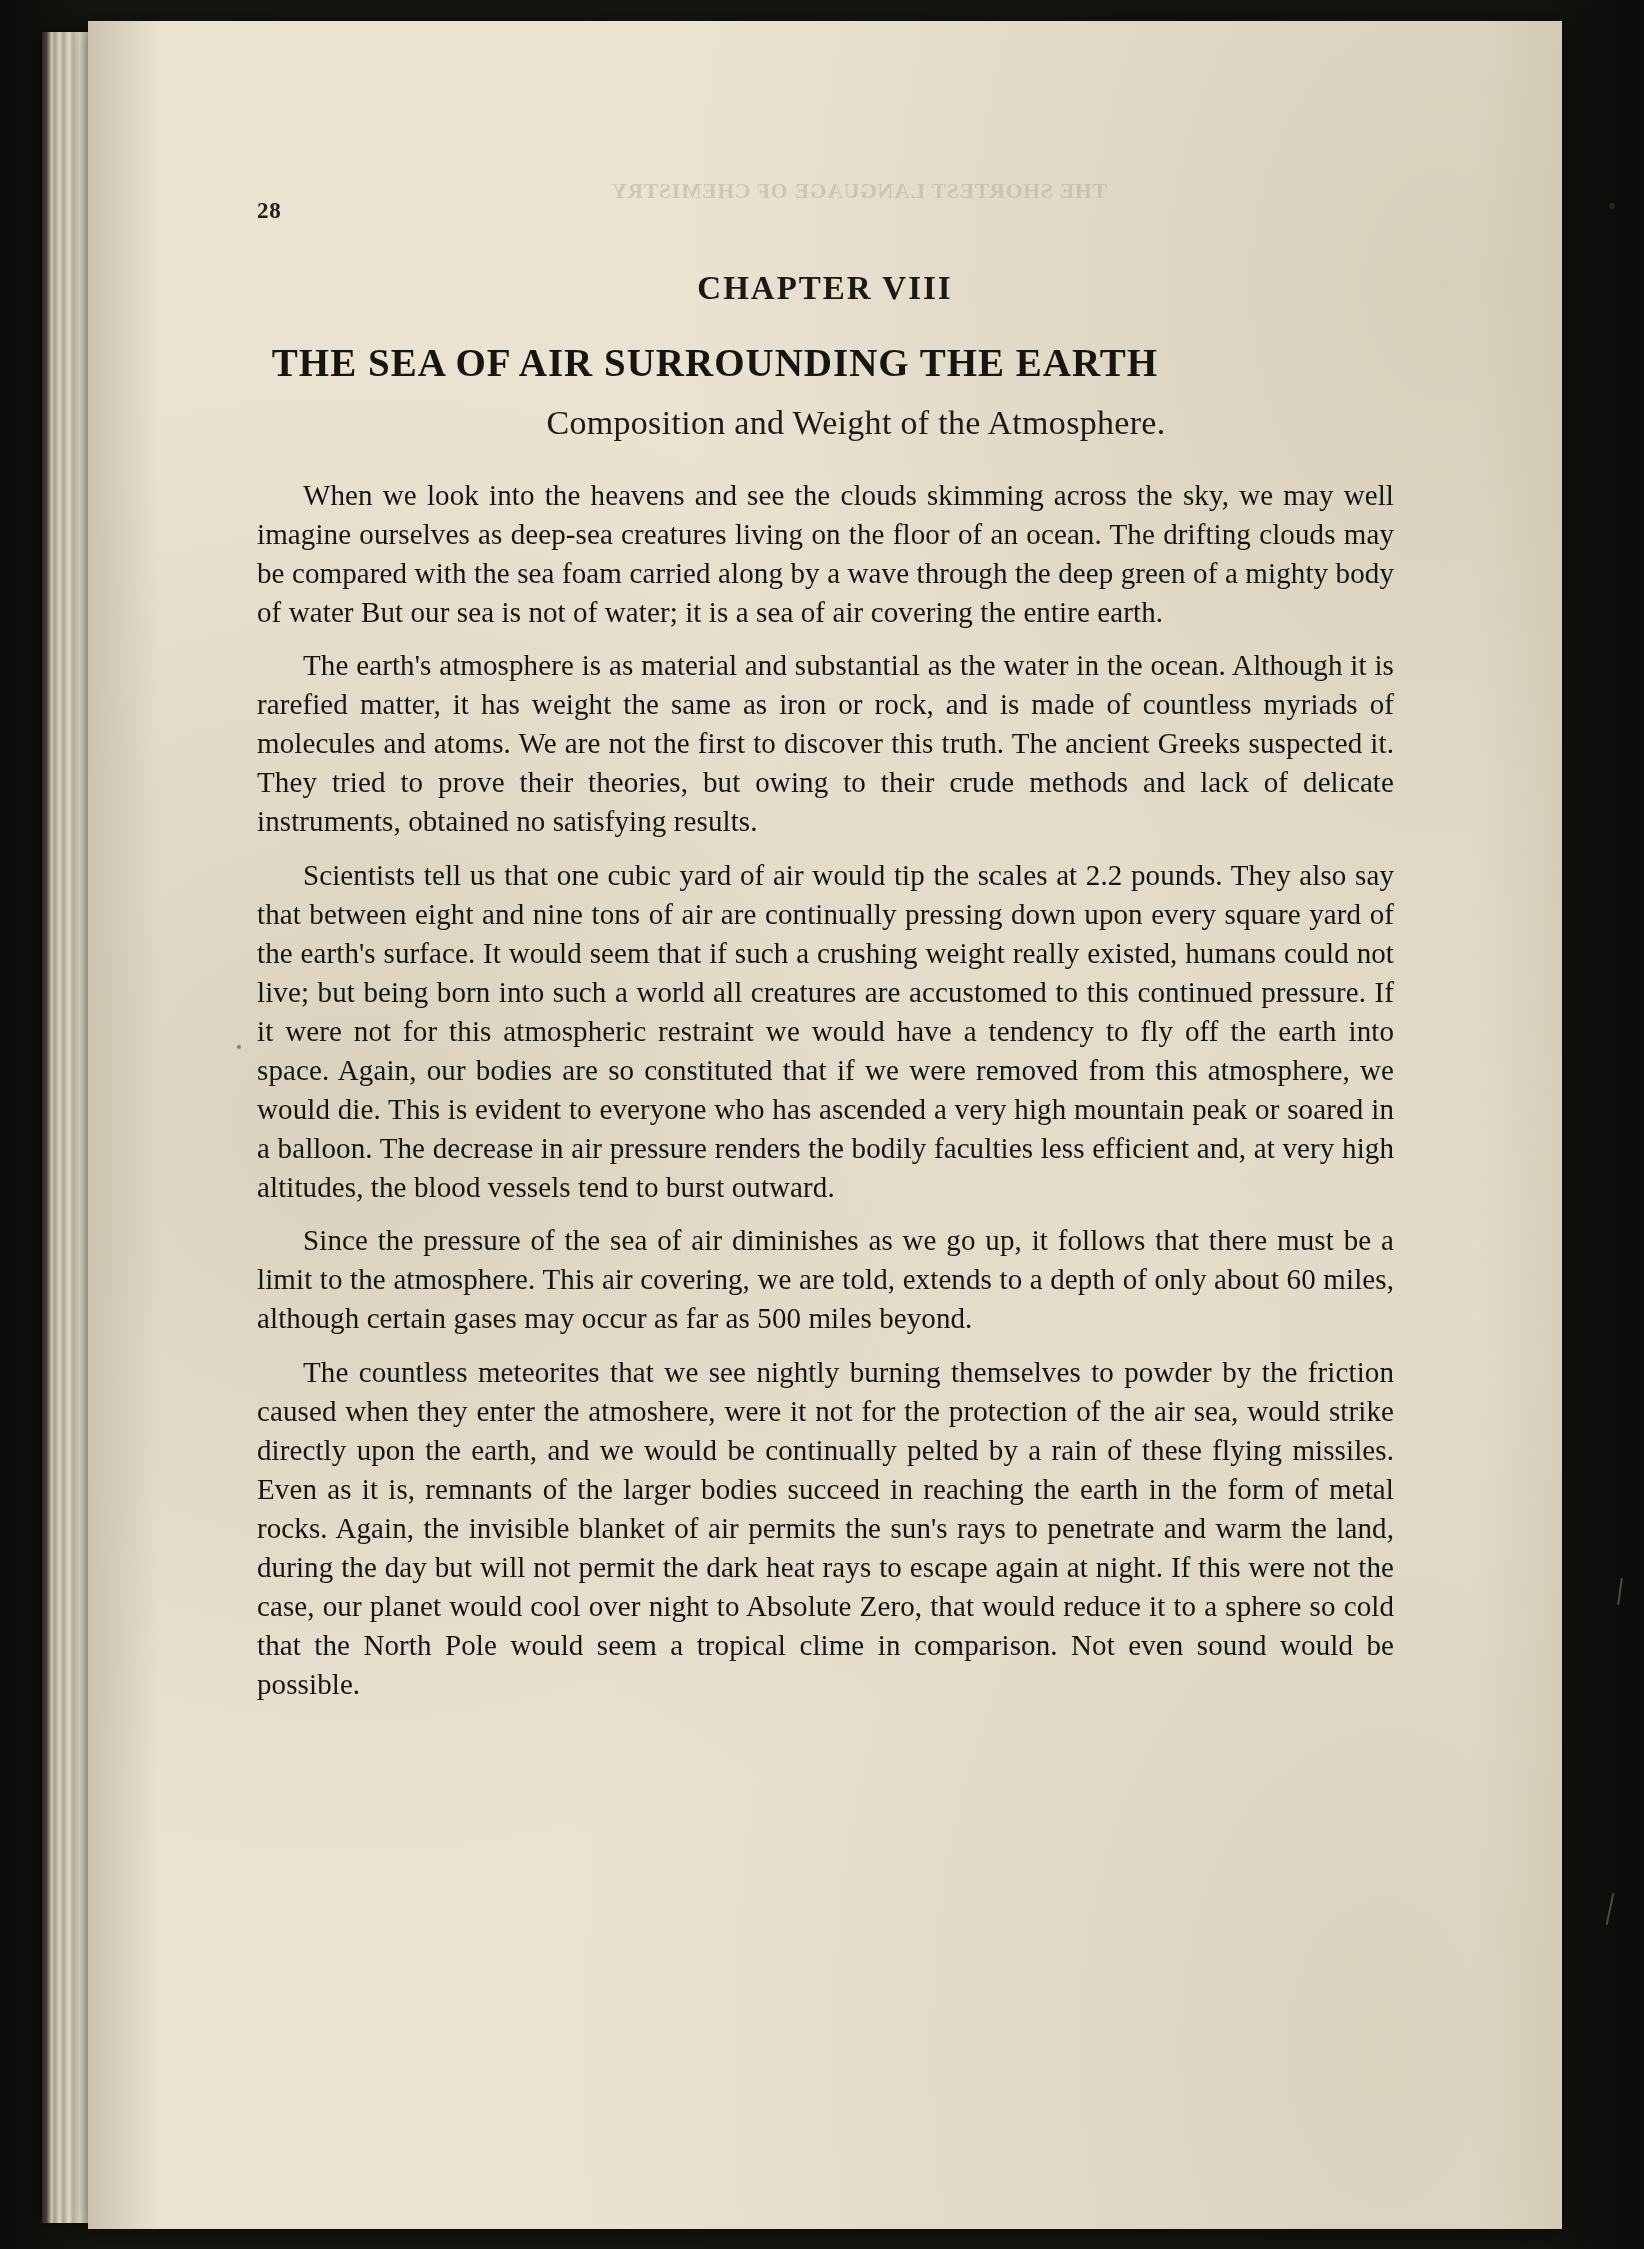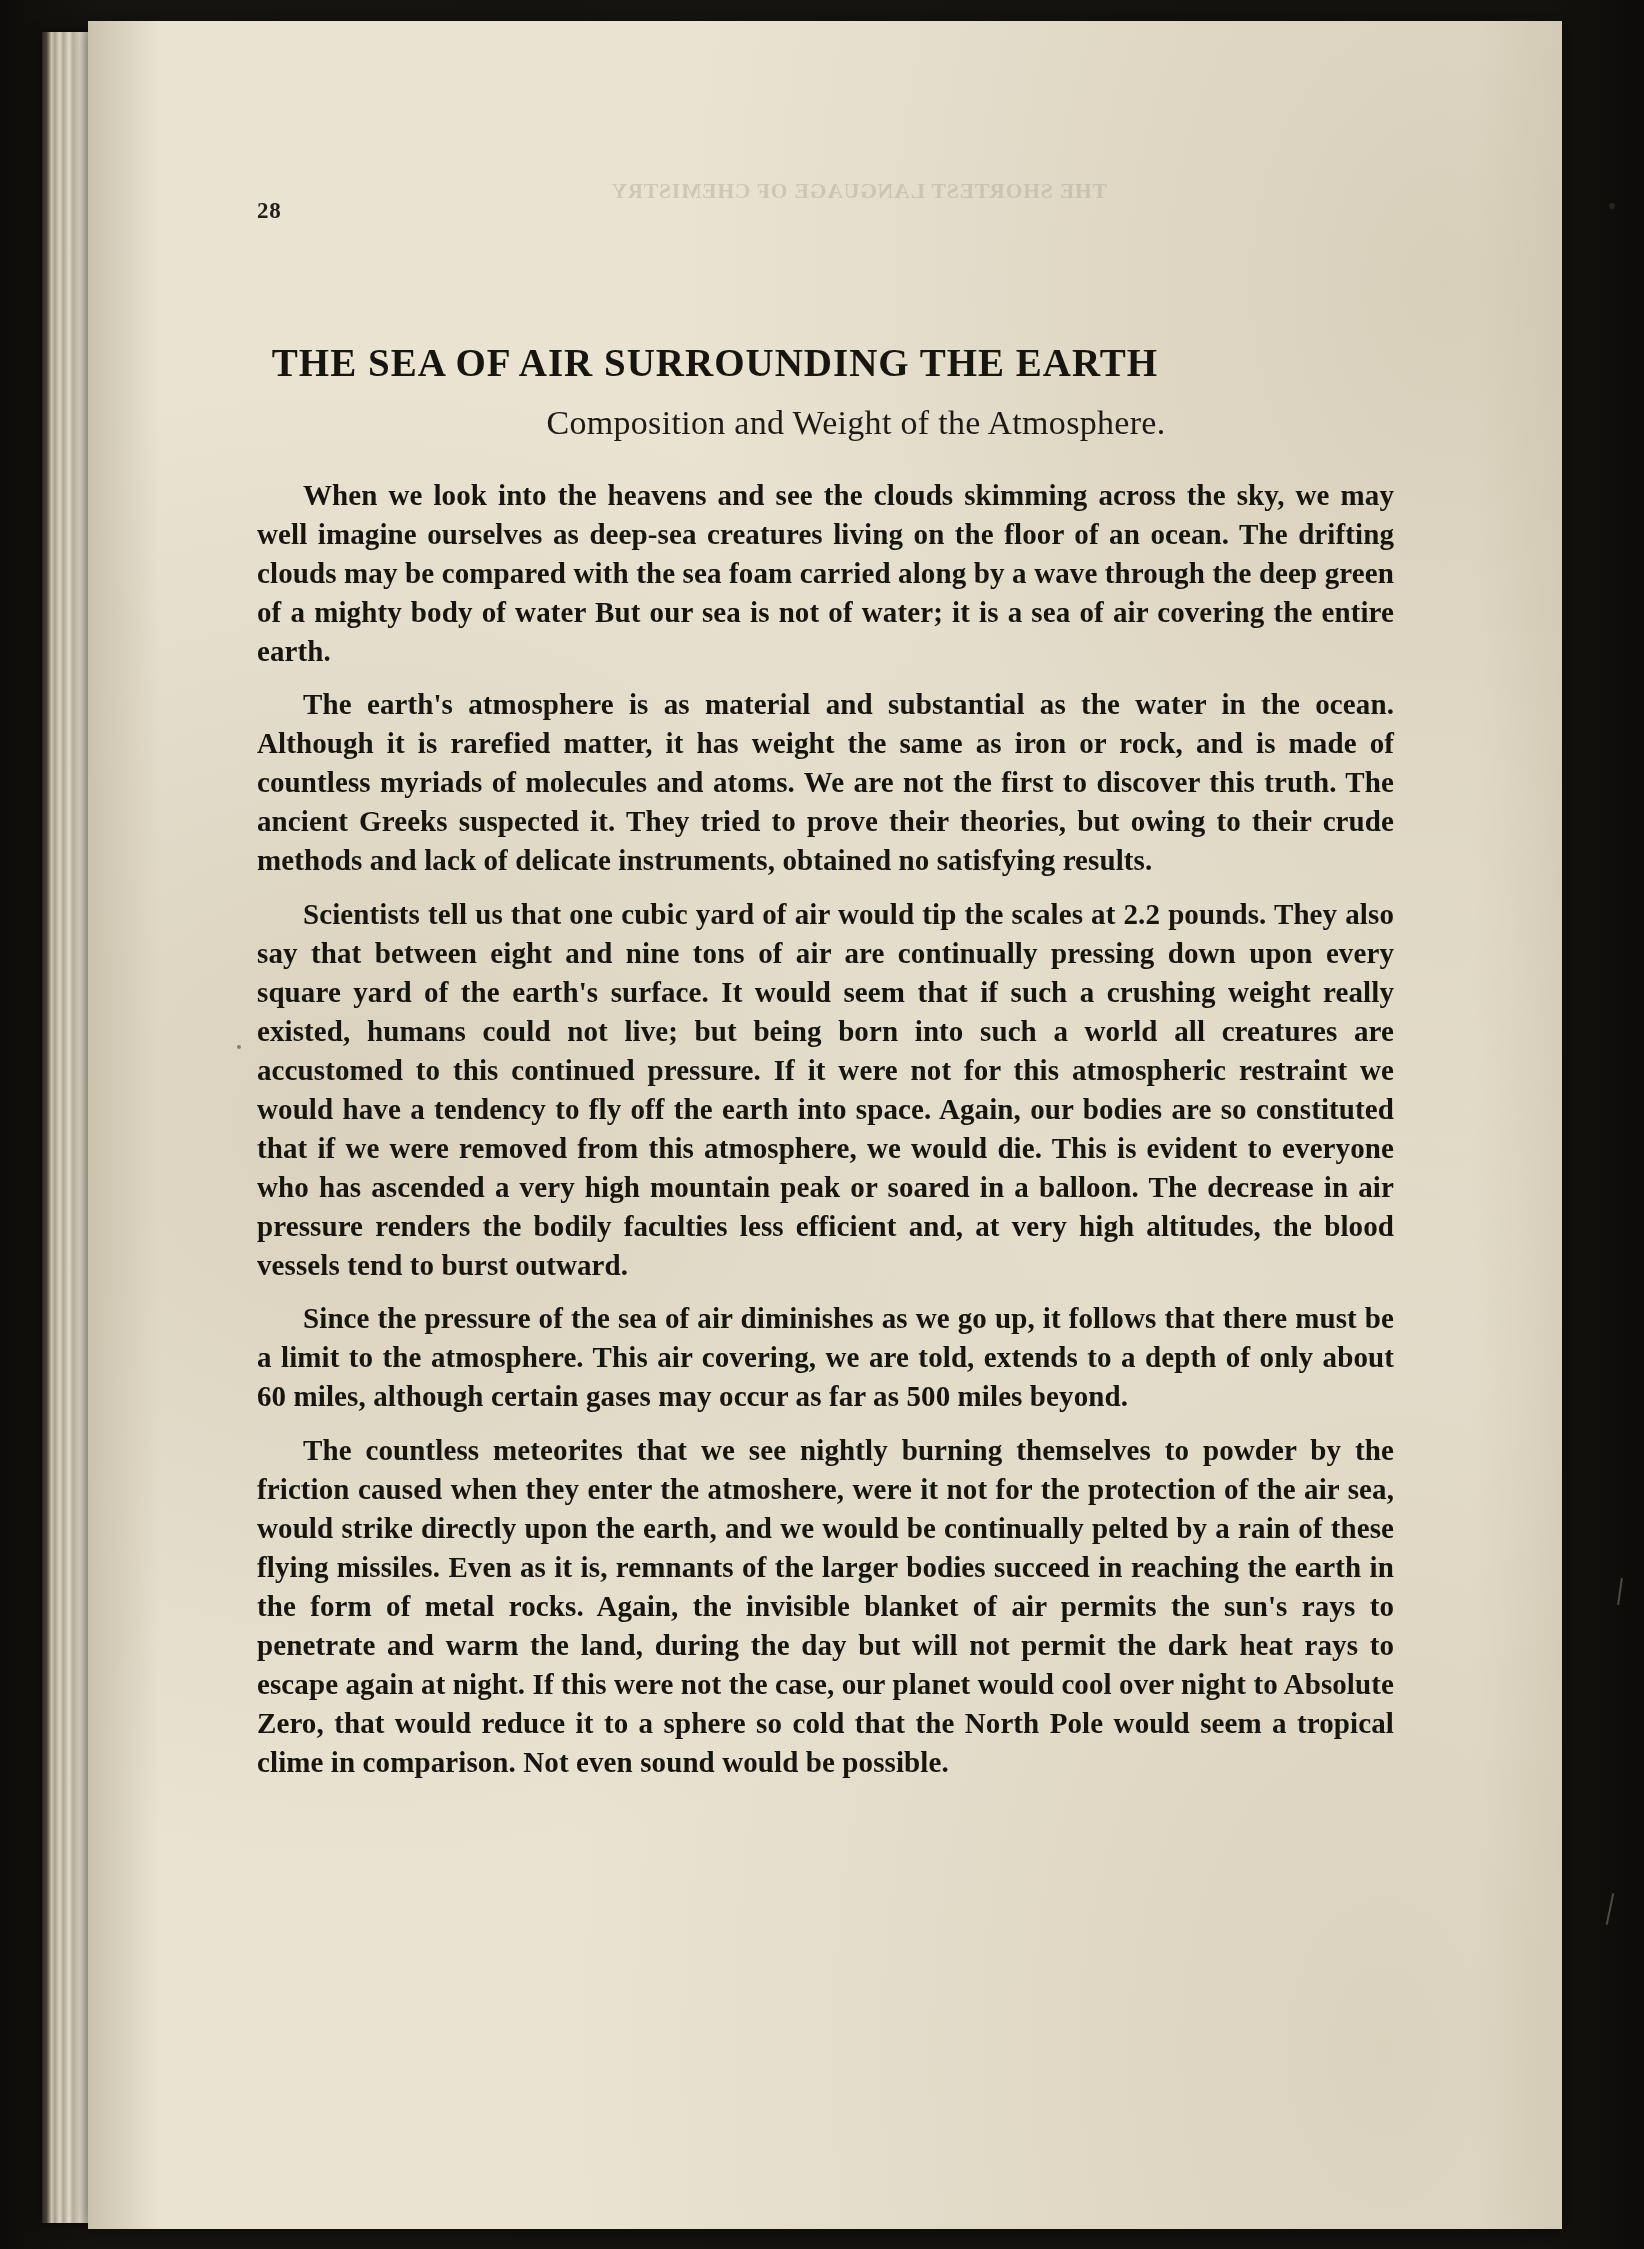--- a/index.html
+++ b/index.html
@@ -150,21 +150,21 @@
   .body-text {
     position: absolute;
     left: 169px;
     top: 455px;
     width: 1137px;
     color: #17150f;
     font-size: 29px;
     line-height: 39px;
     text-align: justify;
     text-justify: inter-word;
-    font-weight: bold;
+    font-weight: normal;
     letter-spacing: 0.1px;
   }
   .body-text p {
     margin: 0 0 14.4px 0;
     text-indent: 46px;
   }
   .body-text p:last-child { margin-bottom: 0; }
 
   
   .speck {
@@ -186,20 +186,21 @@
 
   <div class="book-edge"></div>
 
   <div class="page">
     <div class="page-inner">
 
       <div class="showthrough">THE SHORTEST LANGUAGE OF CHEMISTRY</div>
 
       <div class="folio">28</div>
 
+      <div class="chapter-no">CHAPTER VIII</div>
       <div class="chapter-title">THE SEA OF AIR SURROUNDING THE EARTH</div>
       <div class="chapter-subtitle">Composition and Weight of the Atmosphere.</div>
 
       <div class="body-text">
         <p>When we look into the heavens and see the clouds skimming across the sky, we may well imagine ourselves as deep-sea creatures living on the floor of an ocean.  The drifting clouds may be compared with the sea foam carried along by a wave through the deep green of a mighty body of water  But our sea is not of water; it is a sea of air covering the entire earth.</p>
         <p>The earth's atmosphere is as material and substantial as the water in the ocean.  Although it is rarefied matter, it has weight the same as iron or rock, and is made of countless myriads of molecules and atoms.  We are not the first to discover this truth. The ancient Greeks suspected it.  They tried to prove their theories, but owing to their crude methods and lack of delicate instruments, obtained no satisfying results.</p>
         <p>Scientists tell us that one cubic yard of air would tip the scales at 2.2 pounds.  They also say that between eight and nine tons of air are continually pressing down upon every square yard of the earth's surface.  It would seem that if such a crushing weight really existed, humans could not live; but being born into such a world all creatures are accustomed to this continued pressure.  If it were not for this atmospheric restraint we would have a tendency to fly off the earth into space.  Again, our bodies are so constituted that if we were removed from this atmosphere, we would die.  This is evident to everyone who has ascended a very high mountain peak or soared in a balloon.  The decrease in air pressure renders the bodily faculties less efficient and, at very high altitudes, the blood vessels tend to burst outward.</p>
         <p>Since the pressure of the sea of air diminishes as we go up, it follows that there must be a limit to the atmosphere.  This air covering, we are told, extends to a depth of only about 60 miles, although certain gases may occur as far as 500 miles beyond.</p>
         <p>The countless meteorites that we see nightly burning themselves to powder by the friction caused when they enter the atmoshere, were it not for the protection of the air sea, would strike directly upon the earth, and we would be continually pelted by a rain of these flying missiles.  Even as it is, remnants of the larger bodies succeed in reaching the earth in the form of metal rocks. Again, the invisible blanket of air permits the sun's rays to penetrate and warm the land, during the day but will not permit the dark heat rays to escape again at night.  If this were not the case, our planet would cool over night to Absolute Zero, that would reduce it to a sphere so cold that the North Pole would seem a tropical clime in comparison.  Not even sound would be possible.</p>
       </div>

